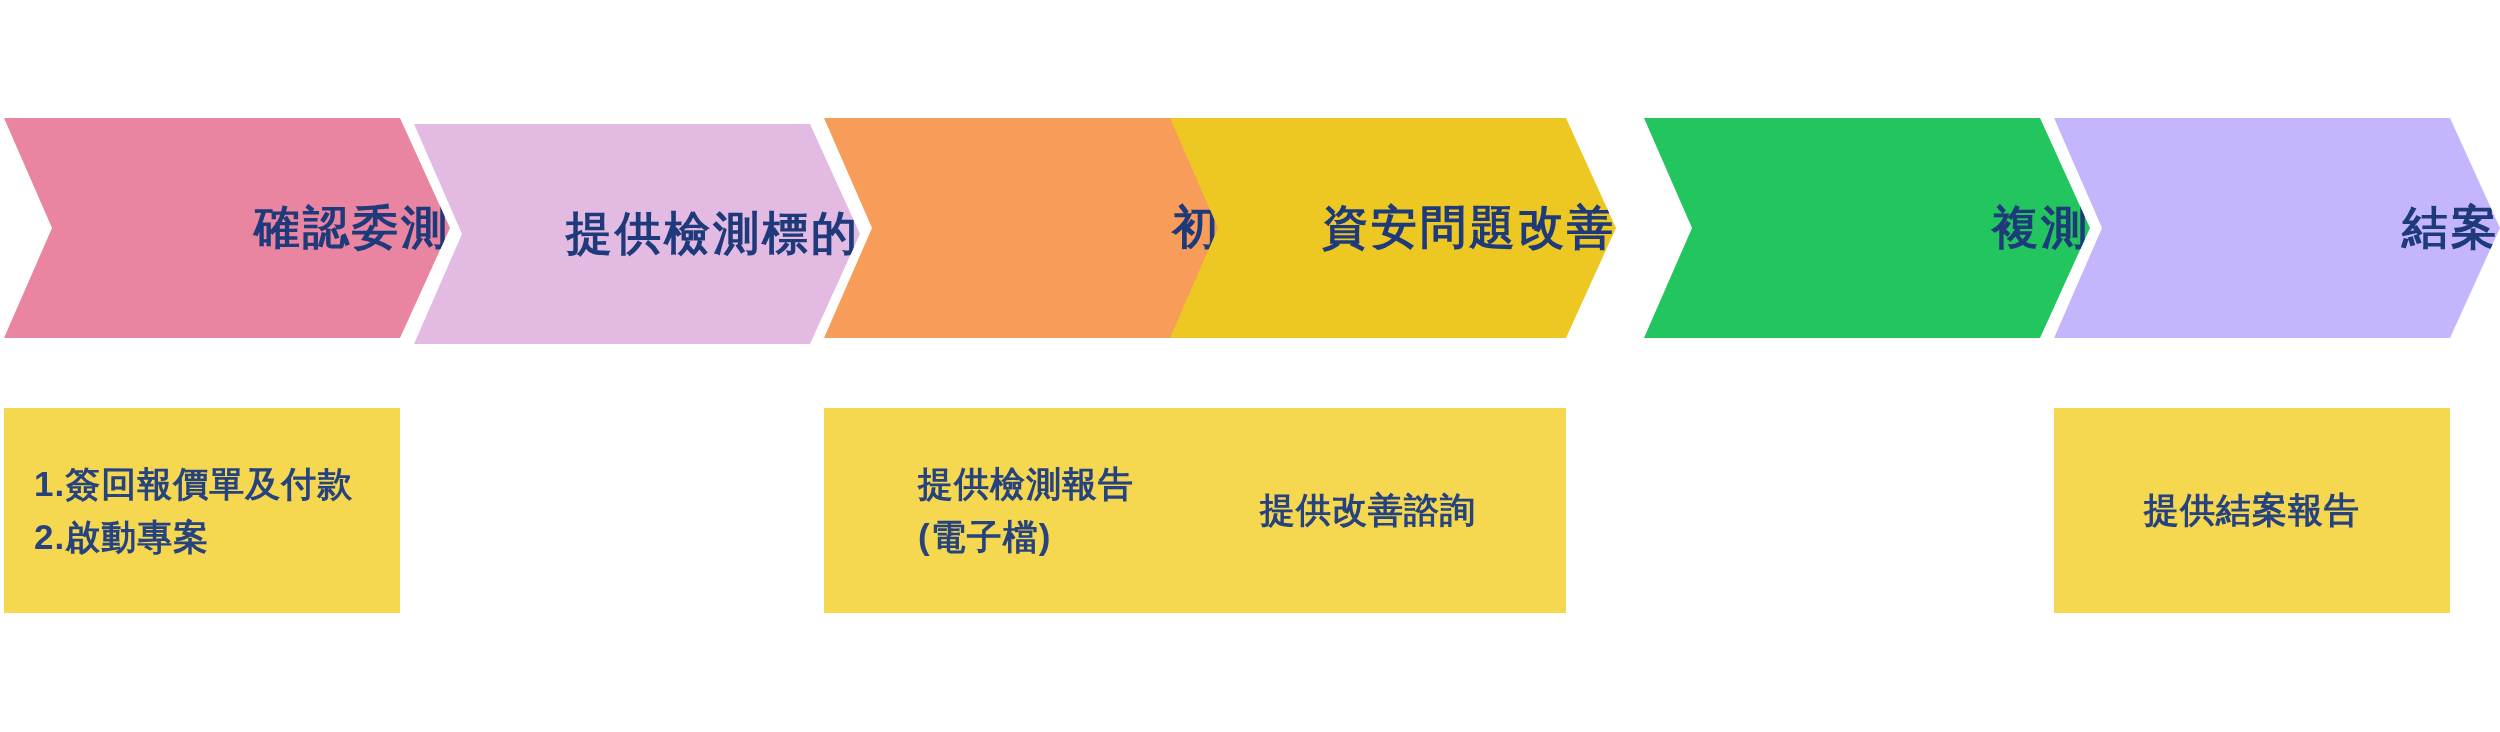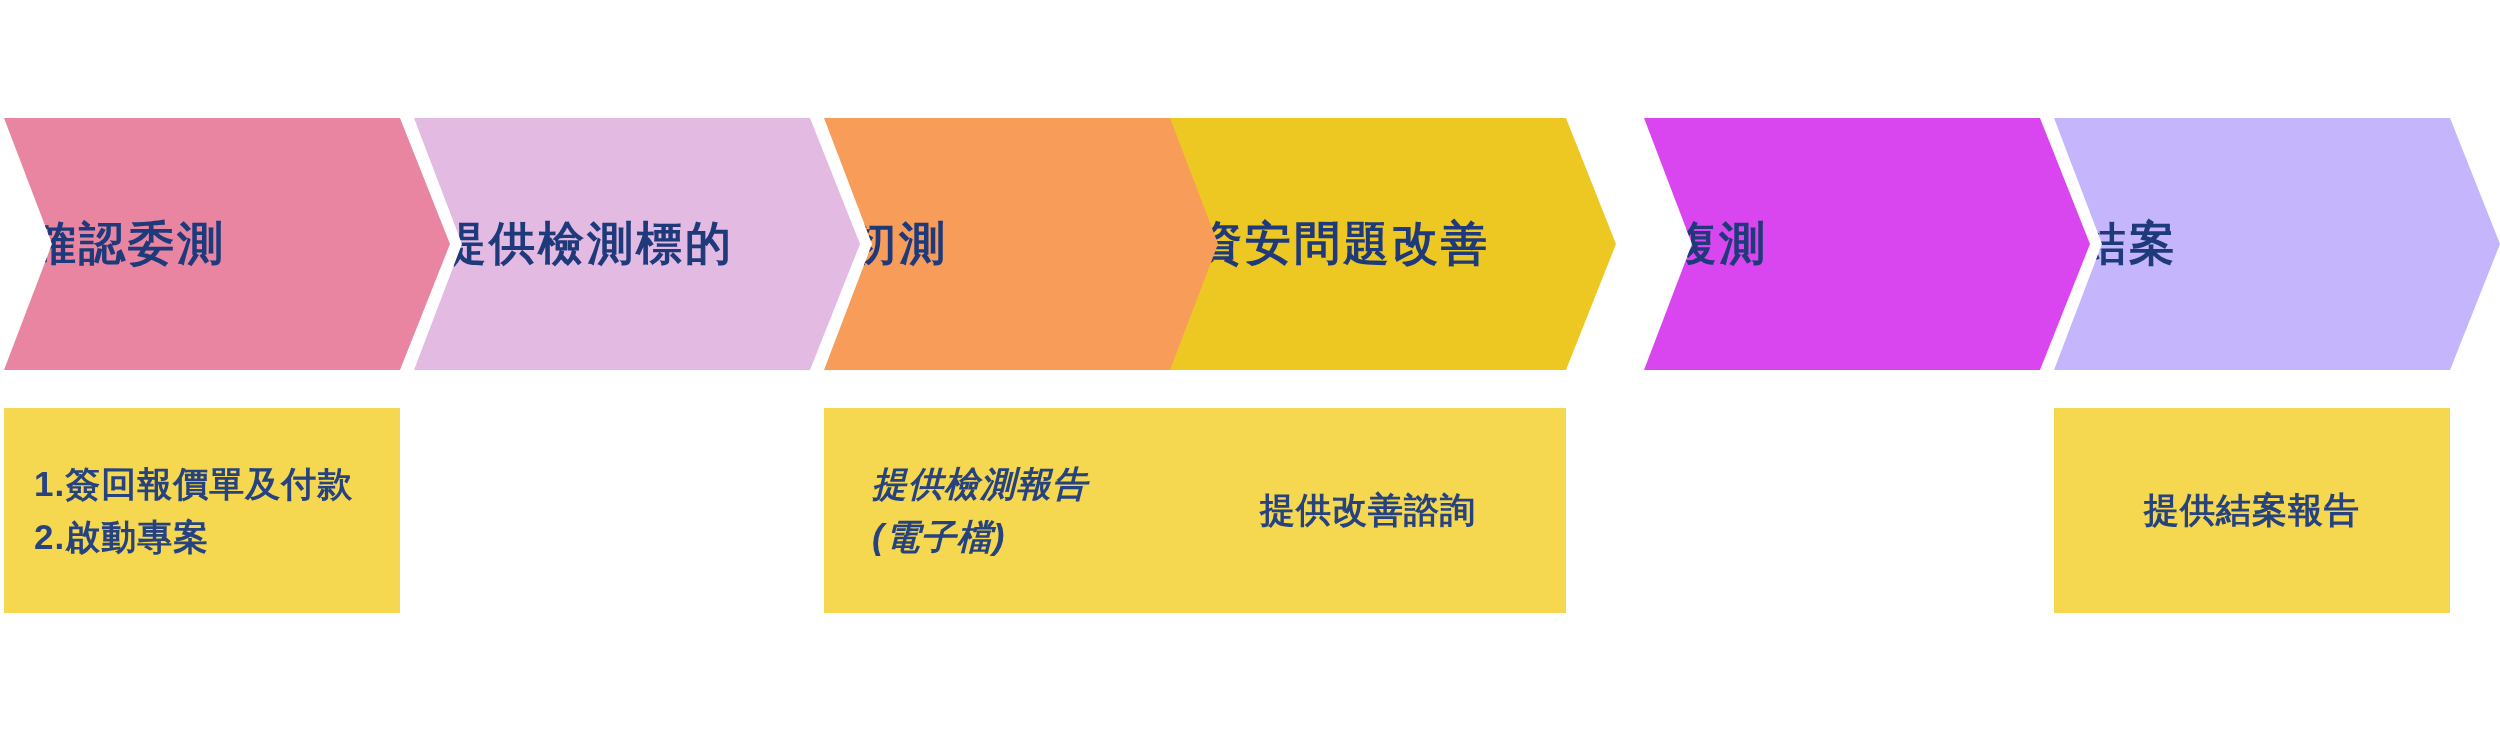--- a/index.html
+++ b/index.html
@@ -9,25 +9,25 @@
     height: 732px;
     background: #ffffff;
     overflow: hidden;
     font-family: "Liberation Sans", sans-serif;
   }
   
   .arrow {
     position: absolute;
     top: 118px;
     width: 446px;
-    height: 252px;
+    height: 220px;
     clip-path: polygon(0 0, 396px 0, 100% 50%, 396px 100%, 0 100%, 48px 50%);
     display: flex;
     align-items: center;
-    justify-content: flex-start;
+    justify-content: flex-end;
     padding-left: 26px;
     box-sizing: border-box;
   }
   .arrow-label {
     font-size: 46px;
     font-weight: 700;
     letter-spacing: 3px;
     color: #1E3A7A;
     white-space: nowrap;
   }
@@ -46,25 +46,25 @@
     text-align: center;
   }
   .note-line {
     font-size: 35px;
     font-weight: 700;
     letter-spacing: 1px;
     line-height: 1.5;
     color: #26437F;
     white-space: nowrap;
   }
-  .note.pad-lg { padding-left: 48px; font-style: italic; }
+  .note.pad-lg { padding-left: 94px; }
   .note.pad-sm { }
   
   .col-1 { left: 4px; }
-  .col-2 { left: 414px; }
+  .col-2 { left: 414px; margin-top: 6px; }
   .col-3 { left: 824px; }
   .col-4 { left: 1170px; }
   .col-5 { left: 1644px; }
   .col-6 { left: 2054px; }
 </style>
 </head>
 <body>
 
 <div class="canvas">
 
@@ -89,21 +89,21 @@
   </div>
 
   <div class="arrow col-4" style="background-color: rgb(237, 200, 35);">
     <span class="arrow-label">資安問題改善</span>
   </div>
   <div class="note col-4" style="text-align: center;">
     <div class="note-line">提供改善諮詢</div>
     <div class="note-line"></div>
   </div>
 
-  <div class="arrow col-5" style="background-color: #d946ef;">
+  <div class="arrow col-5" style="background-color: #22c55e;">
     <span class="arrow-label">複測</span>
   </div>
 
   <div class="arrow col-6" style="background-color: #c4b5fd;">
     <span class="arrow-label">結案</span>
   </div>
   <div class="note col-6" style="text-align: center;">
     <div class="note-line">提供結案報告</div>
     <div class="note-line"></div>
   </div>

